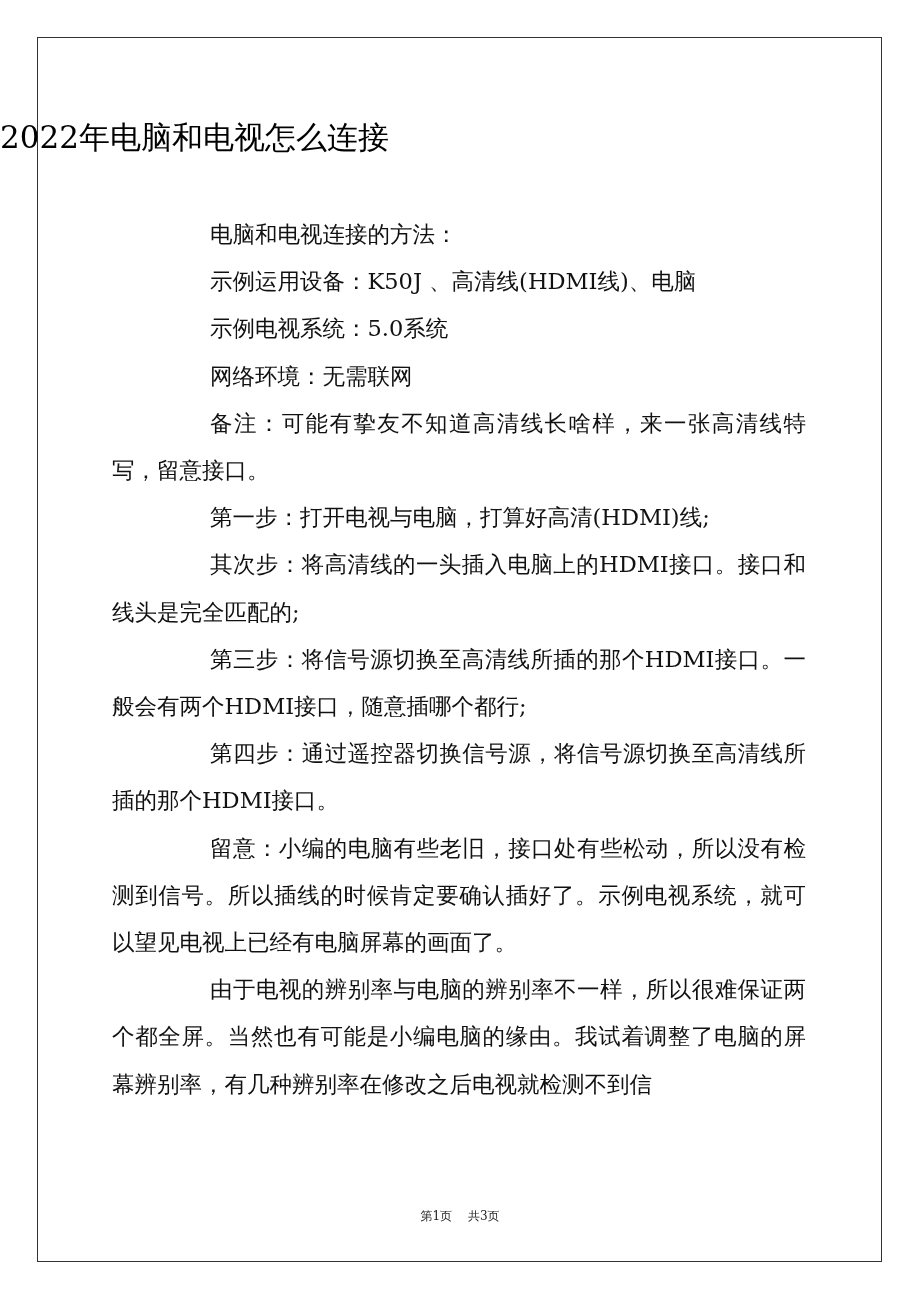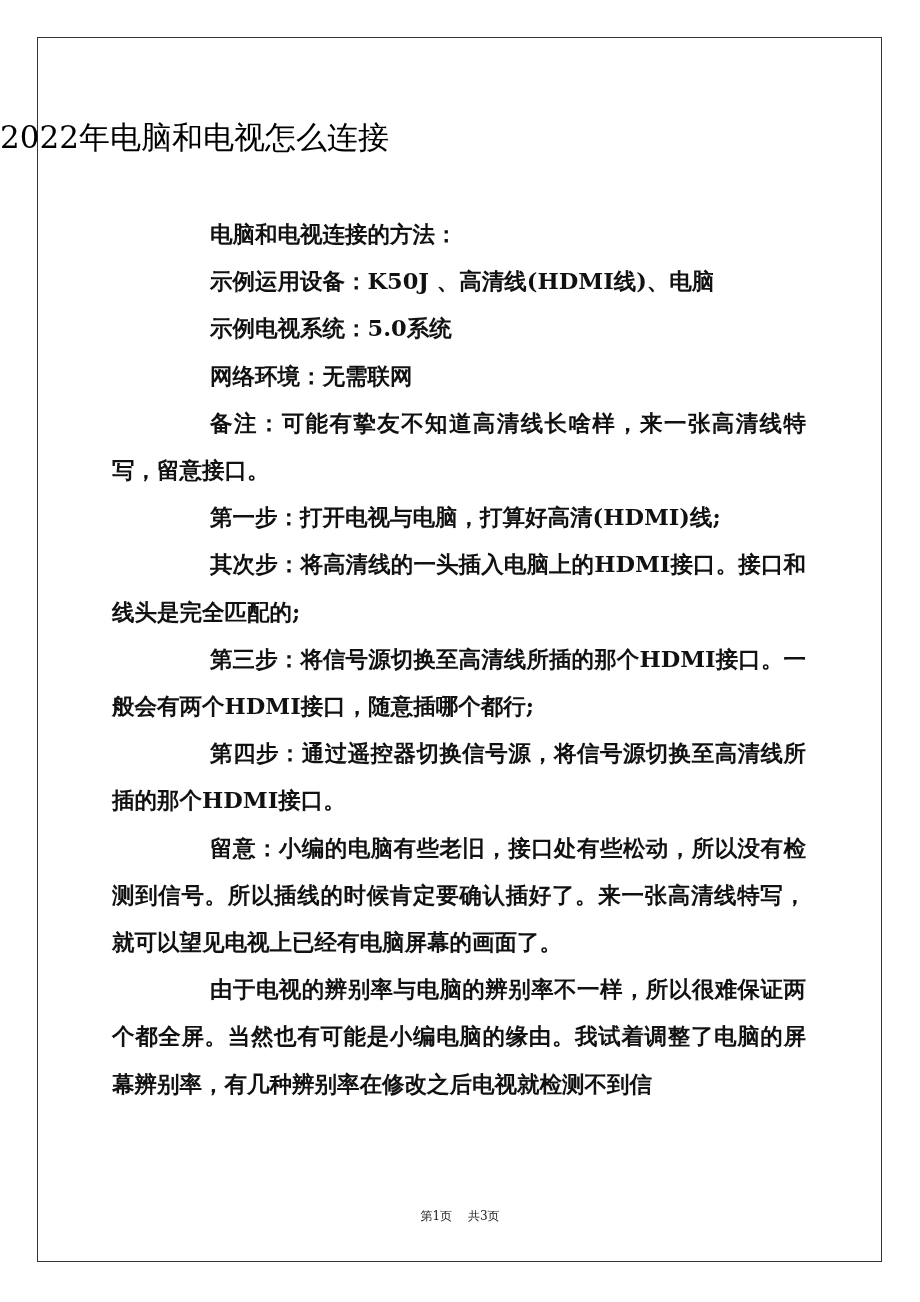--- a/index.html
+++ b/index.html
@@ -42,21 +42,20 @@
       width: 694px;
       font-family: "DejaVu Serif", "Liberation Serif", serif;
       font-size: 22.5px;
       line-height: 47.2px;
       color: #111111;
       text-align: justify;
     }
     .body-text p {
       margin: 0;
       padding: 0;
-      font-weight: bold;
     }
     .body-text p.indent-short {
       padding-left: 98px;
     }
     .body-text p.indent {
       text-indent: 98px;
     }
     .footer {
       position: absolute;
       left: 0;
@@ -82,20 +81,20 @@
 <div class="body-text">
   <p class="indent-short">电脑和电视连接的方法：</p>
   <p class="indent-short">示例运用设备：K50J 、高清线(HDMI线)、电脑</p>
   <p class="indent-short">示例电视系统：5.0系统</p>
   <p class="indent-short">网络环境：无需联网</p>
   <p class="indent">备注：可能有挚友不知道高清线长啥样，来一张高清线特写，留意接口。</p>
   <p class="indent">第一步：打开电视与电脑，打算好高清(HDMI)线;</p>
   <p class="indent">其次步：将高清线的一头插入电脑上的HDMI接口。接口和线头是完全匹配的;</p>
   <p class="indent">第三步：将信号源切换至高清线所插的那个HDMI接口。一般会有两个HDMI接口，随意插哪个都行;</p>
   <p class="indent">第四步：通过遥控器切换信号源，将信号源切换至高清线所插的那个HDMI接口。</p>
-  <p class="indent">留意：小编的电脑有些老旧，接口处有些松动，所以没有检测到信号。所以插线的时候肯定要确认插好了。来一张高清线特写，就可以望见电视上已经有电脑屏幕的画面了。</p>
+  <p class="indent">留意：小编的电脑有些老旧，接口处有些松动，所以没有检测到信号。所以插线的时候肯定要确认插好了。示例电视系统，就可以望见电视上已经有电脑屏幕的画面了。</p>
   <p class="indent">由于电视的辨别率与电脑的辨别率不一样，所以很难保证两个都全屏。当然也有可能是小编电脑的缘由。我试着调整了电脑的屏幕辨别率，有几种辨别率在修改之后电视就检测不到信</p>
 </div>
 
 <div class="footer">
   <span>第1页</span>
   <span>共3页</span>
 </div>
 
 </body></html>

